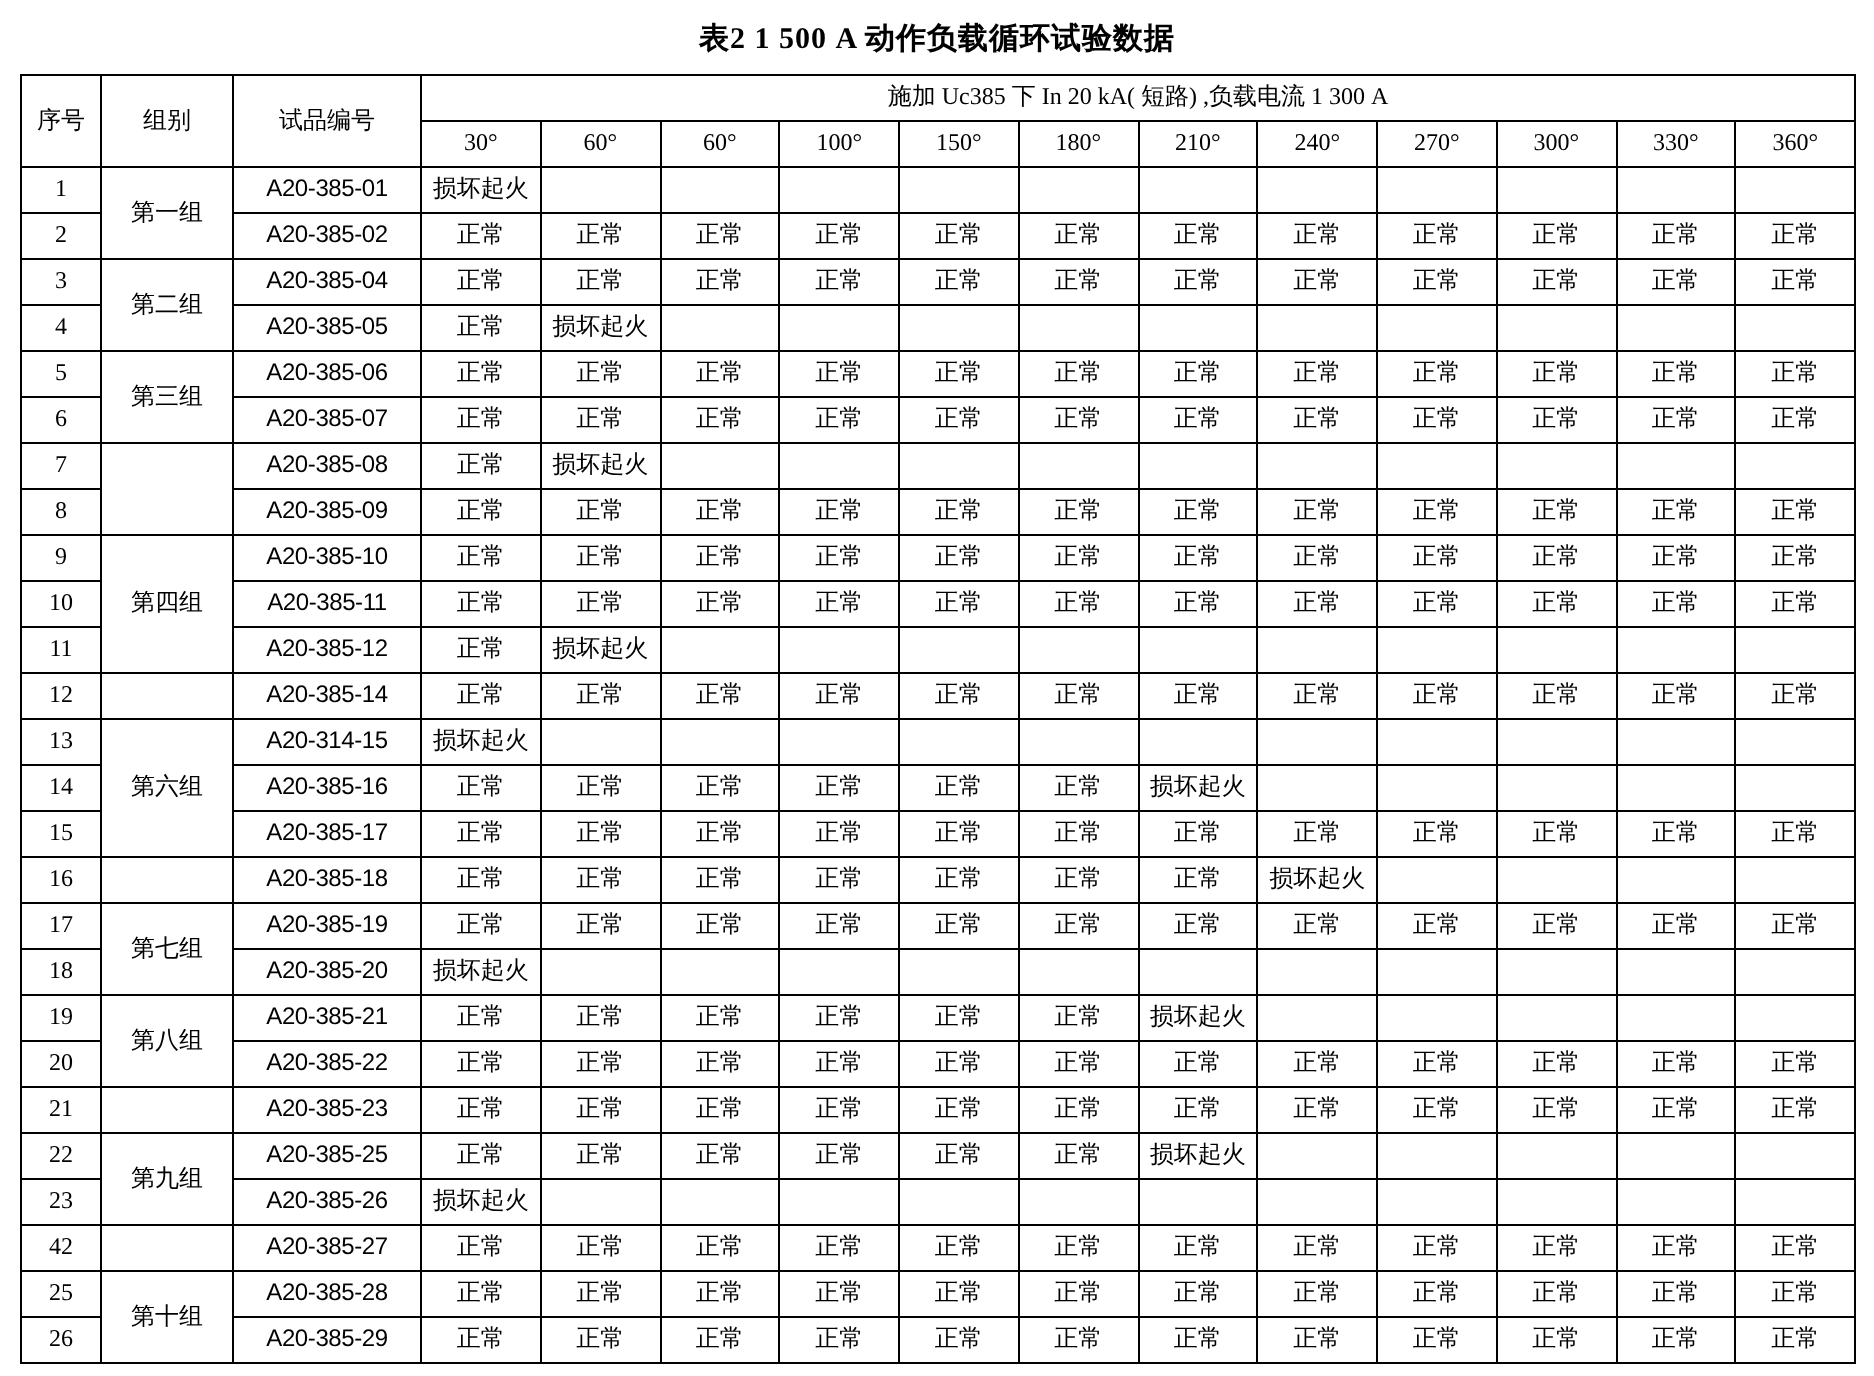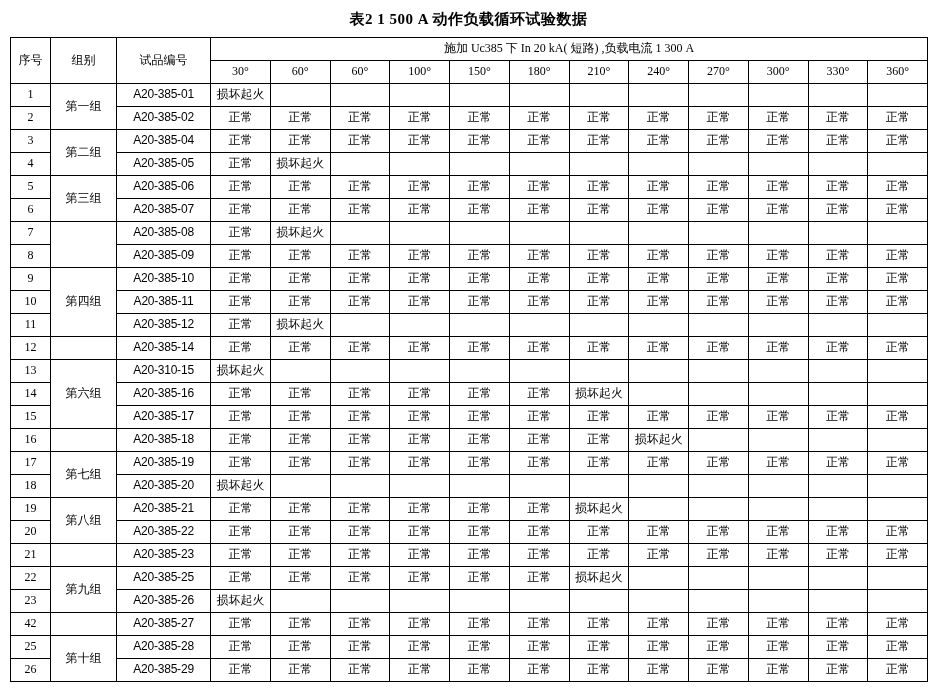--- a/index.html
+++ b/index.html
@@ -314,21 +314,21 @@
           <td class="cell-val">正常</td>
           <td class="cell-val">正常</td>
           <td class="cell-val">正常</td>
           <td class="cell-val">正常</td>
           <td class="cell-val">正常</td>
           <td class="cell-val">正常</td>
         </tr>
         <tr>
           <td>13</td>
           <td class="group-cell" rowspan="3">第六组</td>
-          <td class="cell-sample">A20-310-15</td>
+          <td class="cell-sample">A20-314-15</td>
           <td class="cell-val">损坏起火</td>
           <td class="cell-val"></td>
           <td class="cell-val"></td>
           <td class="cell-val"></td>
           <td class="cell-val"></td>
           <td class="cell-val"></td>
           <td class="cell-val"></td>
           <td class="cell-val"></td>
           <td class="cell-val"></td>
           <td class="cell-val"></td>

